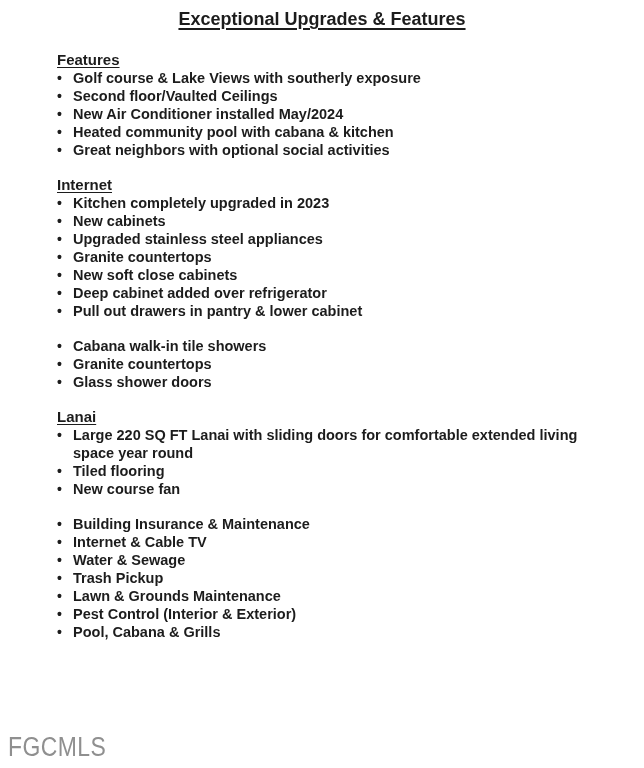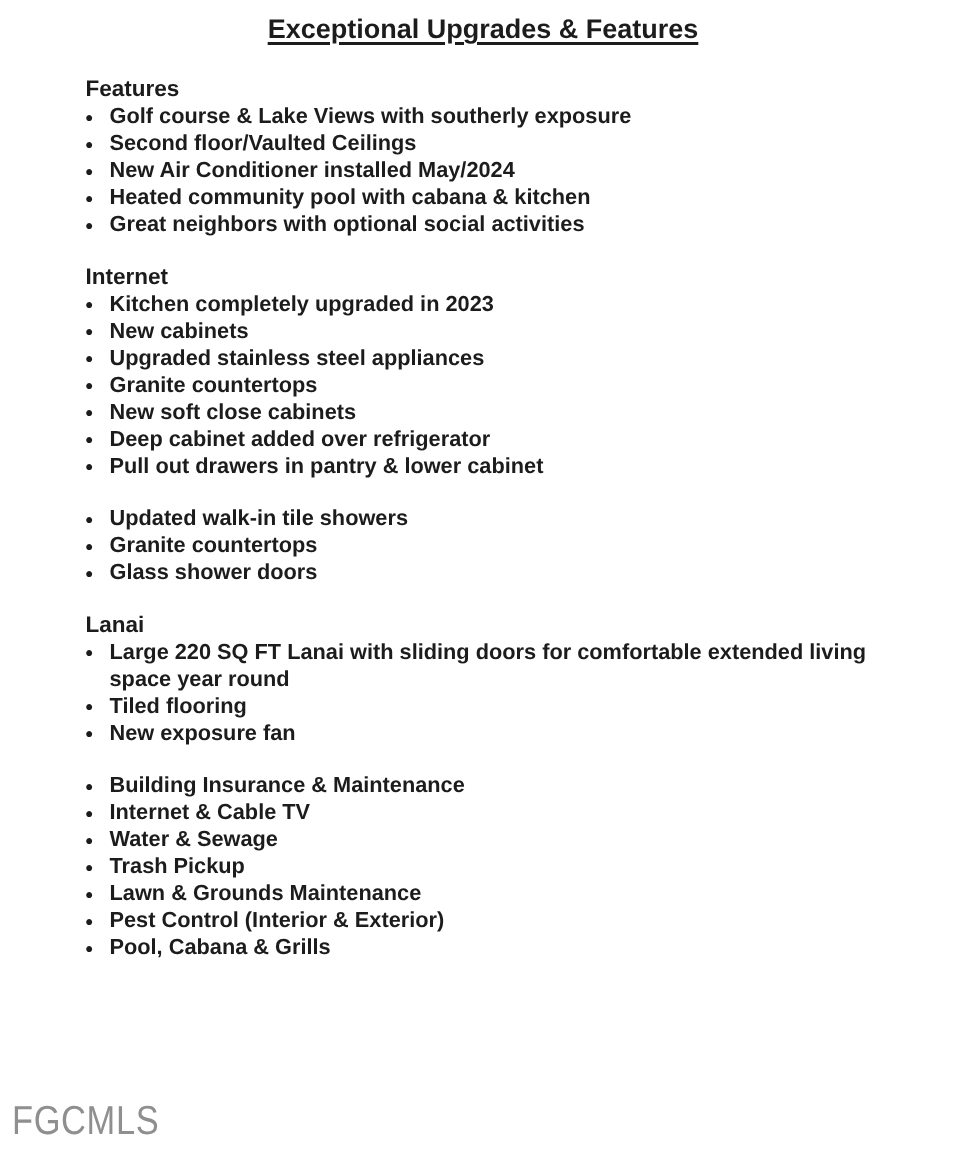--- a/index.html
+++ b/index.html
@@ -49,20 +49,21 @@
     padding-right: 41px;
   }
   .sec { margin: 0 0 17px 0; }
   .sec-h {
     margin: 0;
     font-size: 15px;
     line-height: 18px;
     font-weight: bold;
   }
   .sec-h .u {
+    text-decoration: underline;
     text-decoration-thickness: 1.3px;
     text-underline-offset: 2px;
     text-align: center;
   }
   ul.items {
     list-style: none;
     margin: 0;
     padding: 0;
   }
   .item {
@@ -167,21 +168,21 @@
     <span class="bullet">•</span>
     <span class="item-text">Pull out drawers in pantry &amp; lower cabinet</span>
   </li>
 </ul>
   </section>
 
   <section class="sec">
     <ul class="items">
   <li class="item">
     <span class="bullet">•</span>
-    <span class="item-text">Updated walk-in tile showers</span>
+    <span class="item-text">Cabana walk-in tile showers</span>
   </li>
 
   <li class="item">
     <span class="bullet">•</span>
     <span class="item-text">Granite countertops</span>
   </li>
 
   <li class="item">
     <span class="bullet">•</span>
     <span class="item-text">Glass shower doors</span>
@@ -197,21 +198,21 @@
     <span class="item-text">Large 220 SQ FT Lanai with sliding doors for comfortable extended living space year round</span>
   </li>
 
   <li class="item">
     <span class="bullet">•</span>
     <span class="item-text">Tiled flooring</span>
   </li>
 
   <li class="item">
     <span class="bullet">•</span>
-    <span class="item-text">New exposure fan</span>
+    <span class="item-text">New course fan</span>
   </li>
 </ul>
   </section>
 
   <section class="sec">
     <ul class="items">
   <li class="item">
     <span class="bullet">•</span>
     <span class="item-text">Building Insurance &amp; Maintenance</span>
   </li>

